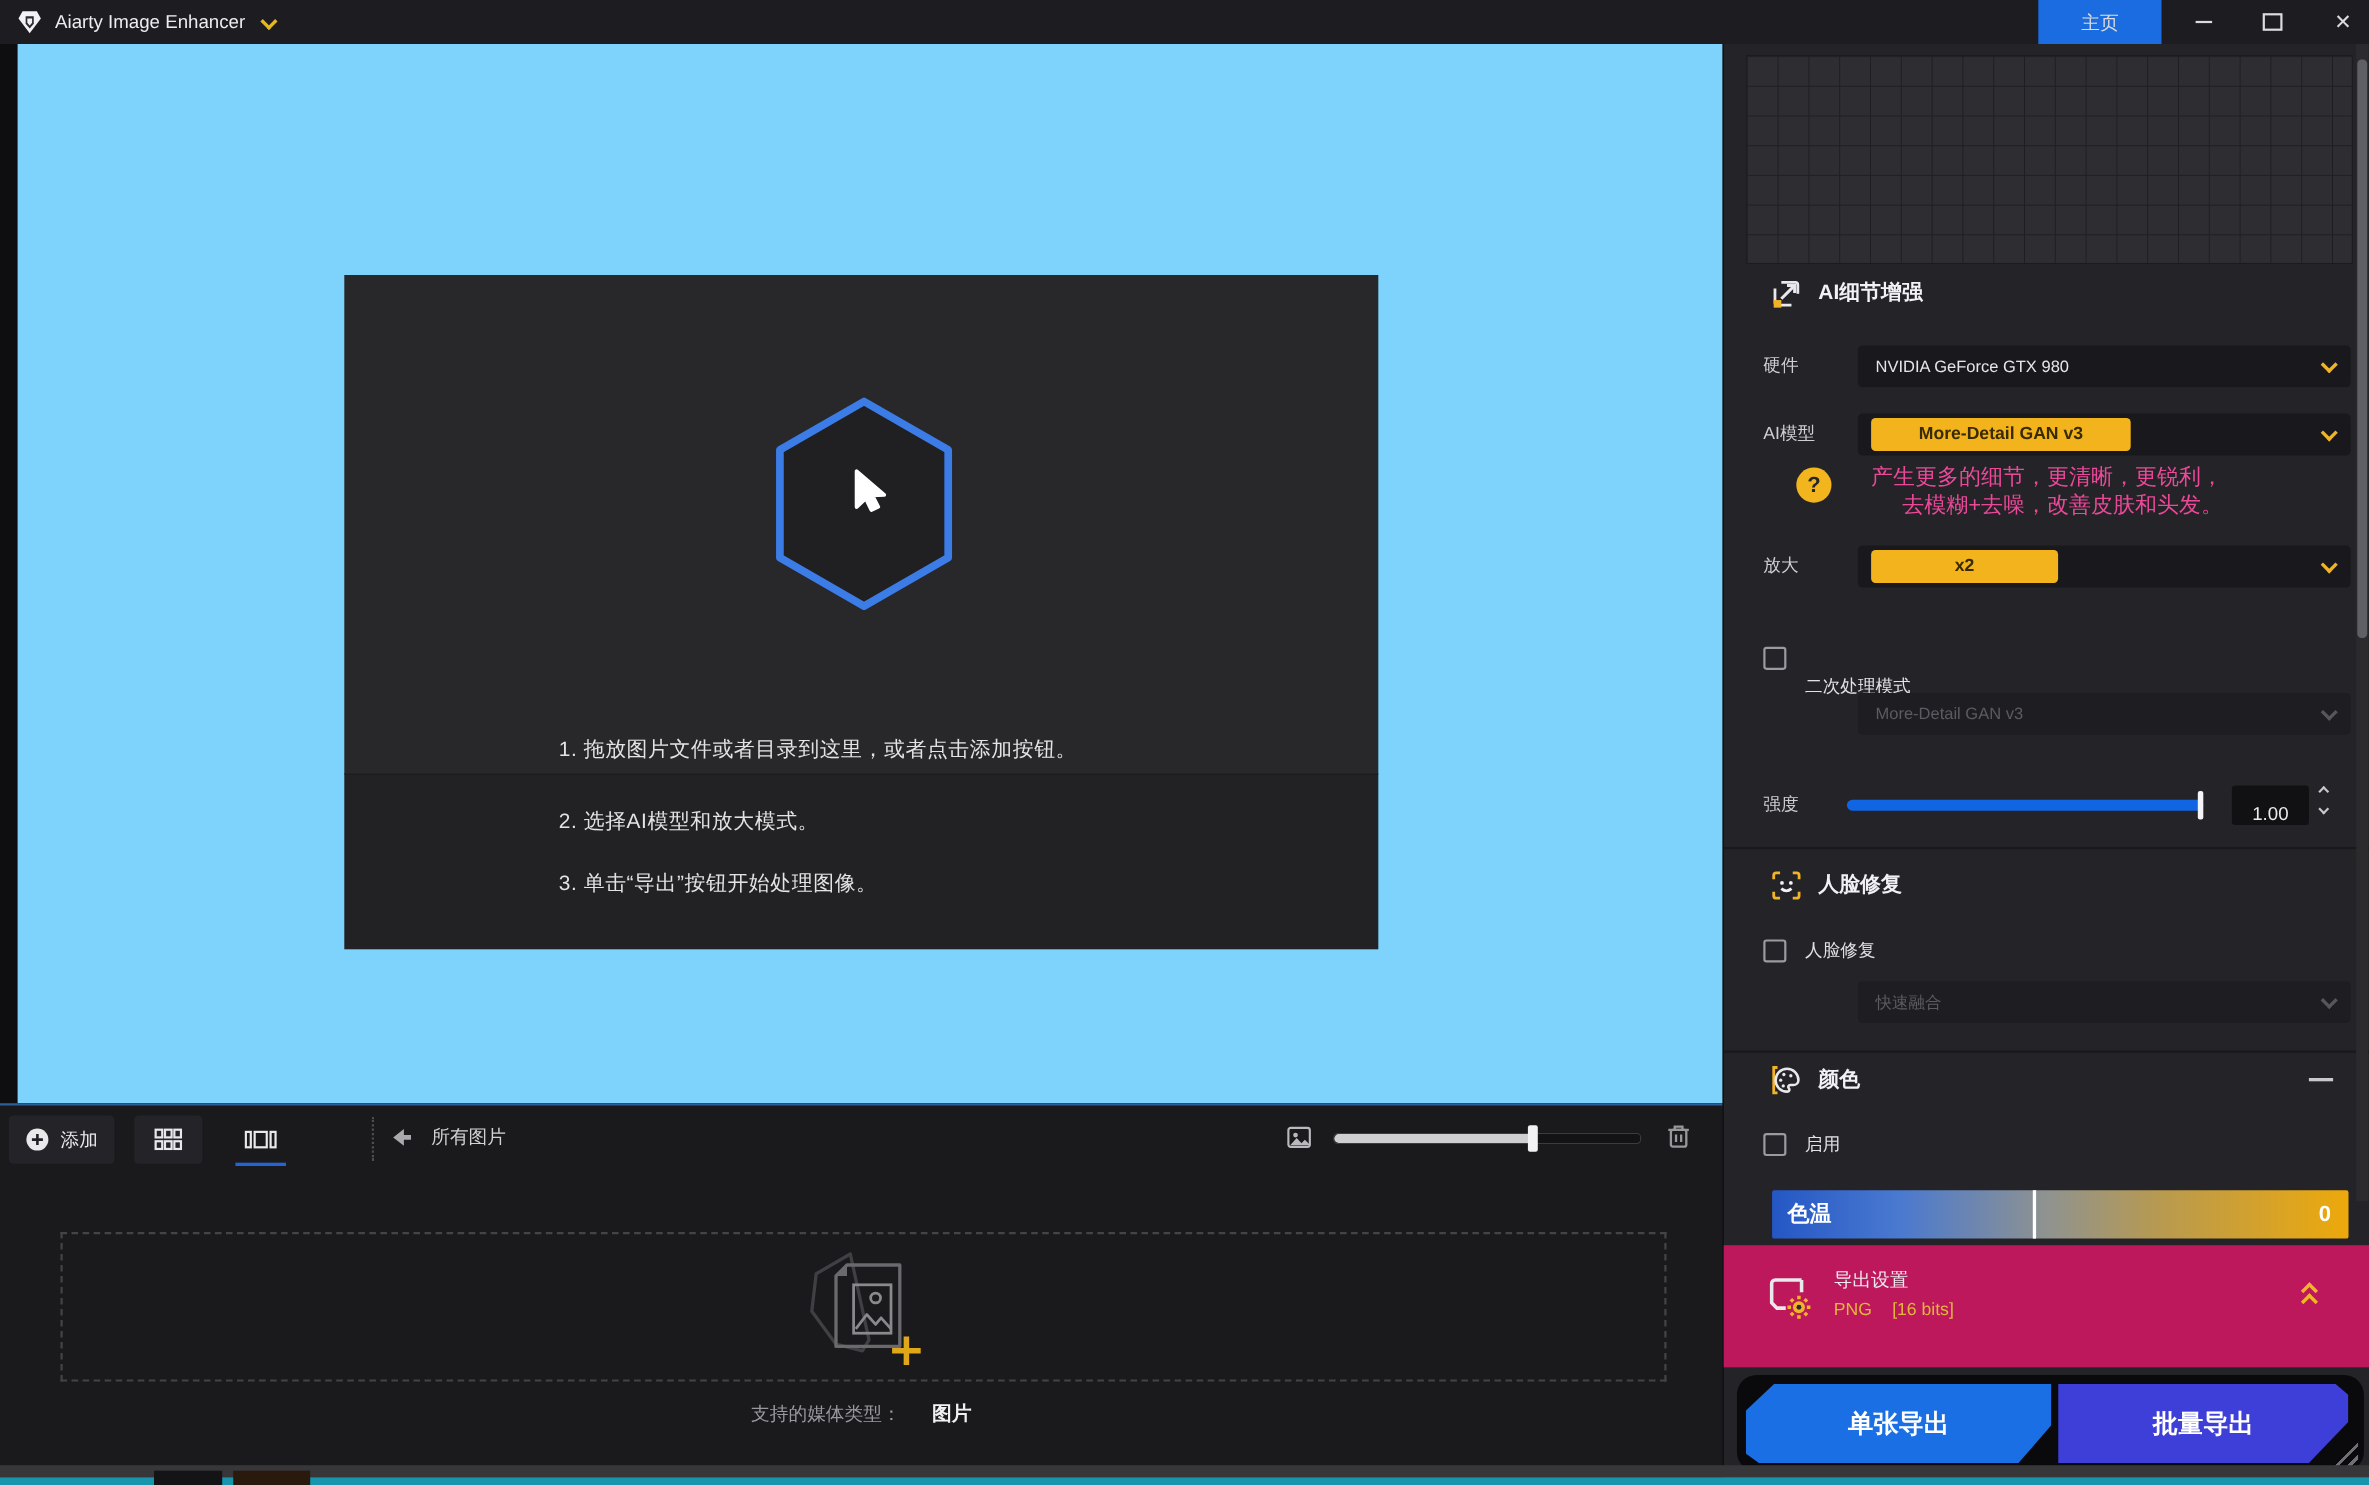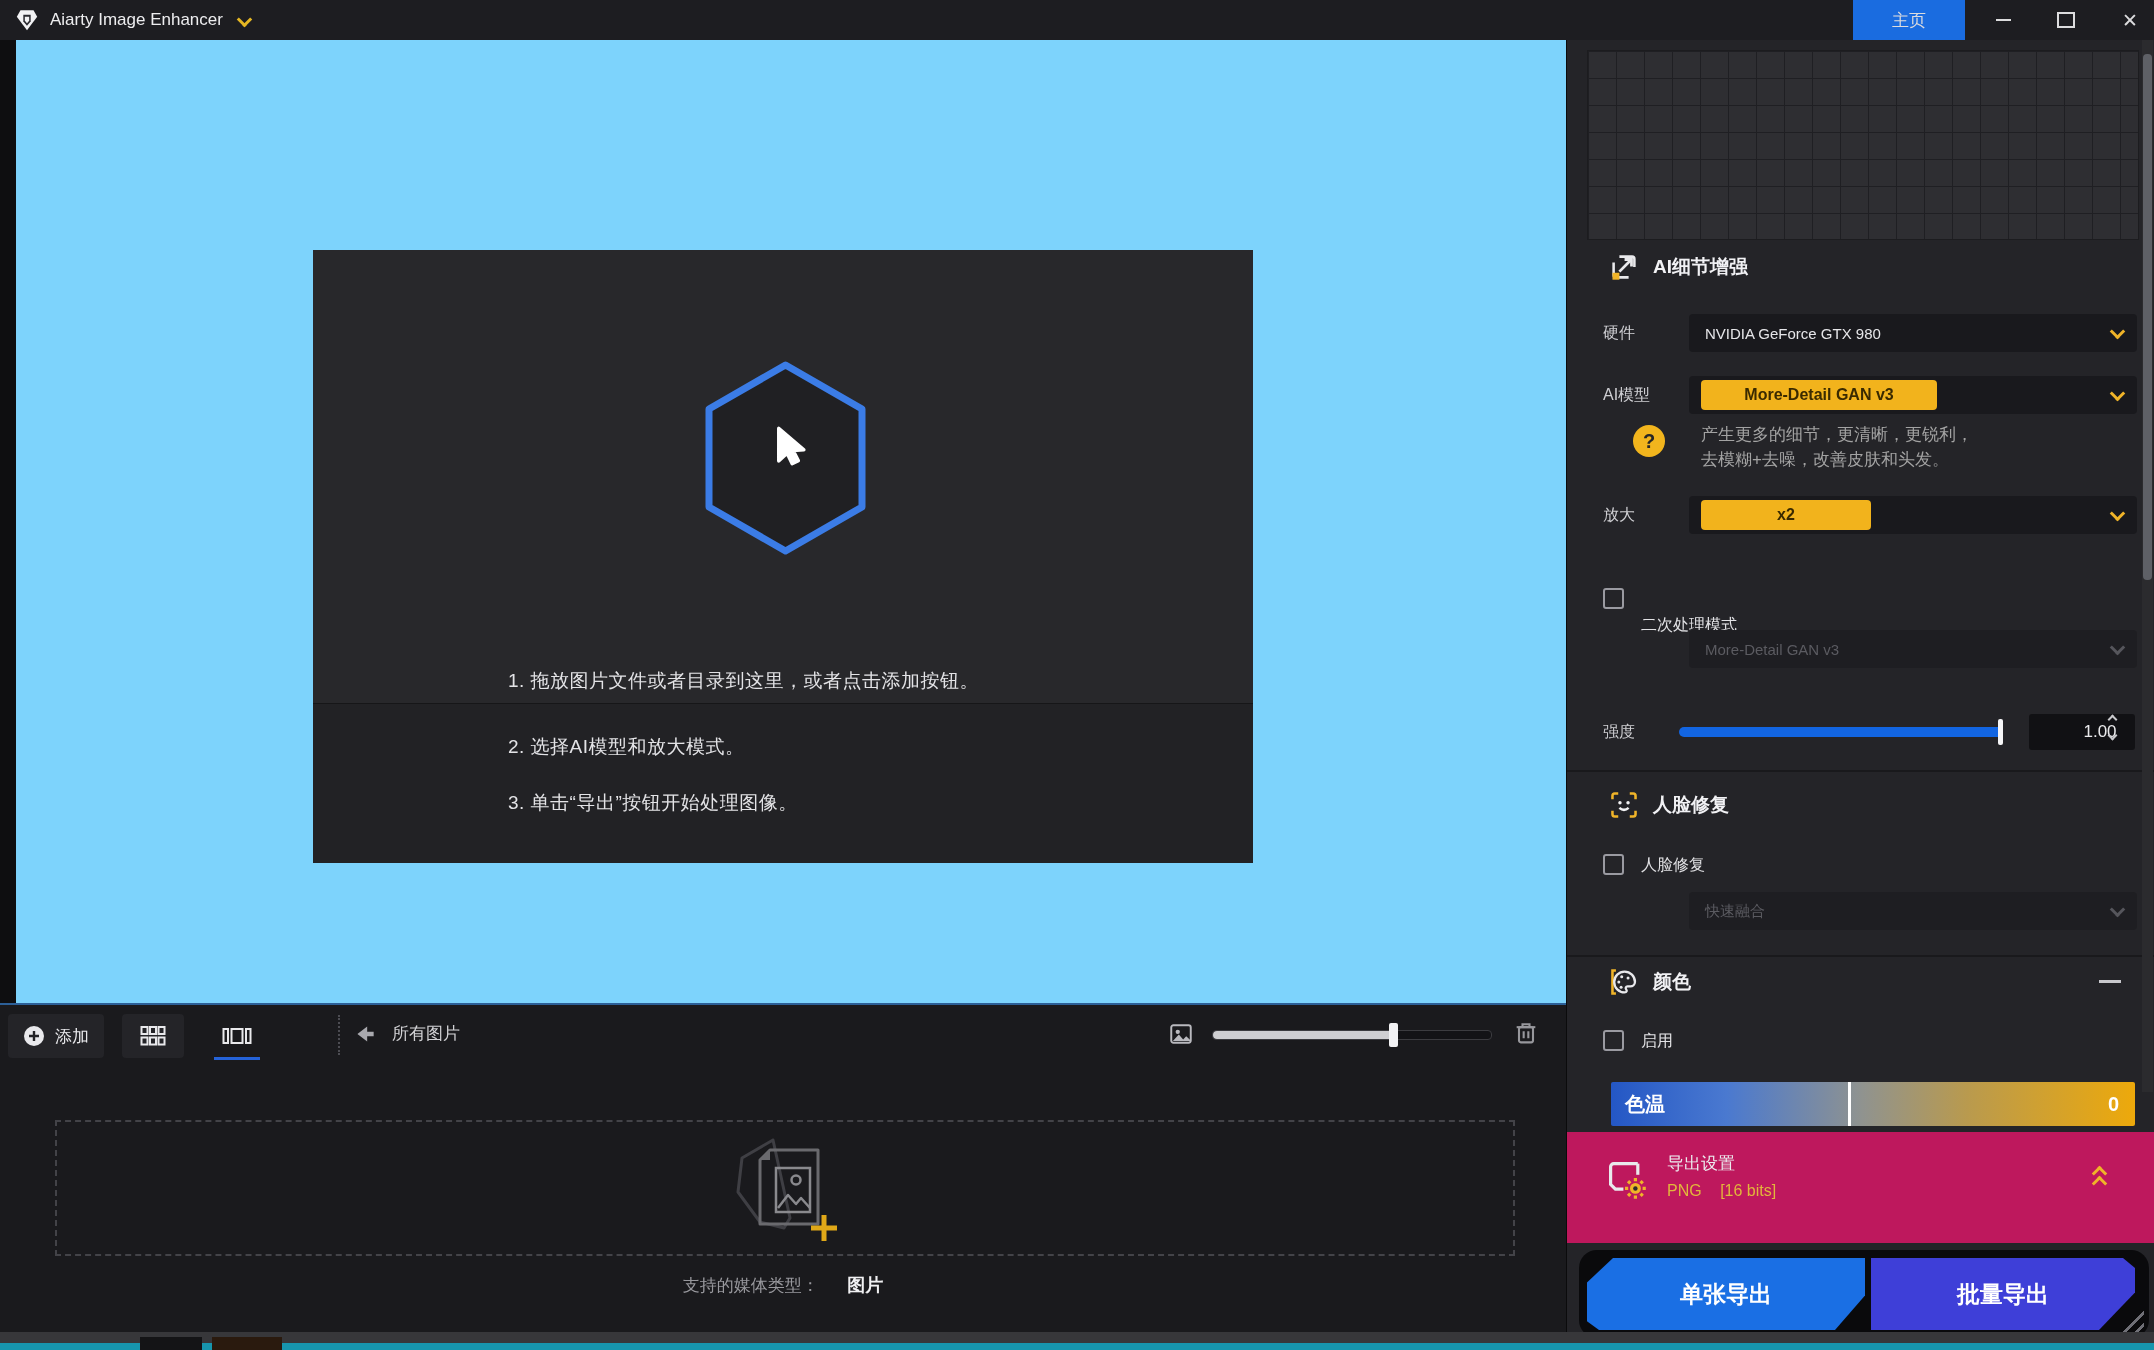--- a/index.html
+++ b/index.html
@@ -1,20 +1,20 @@
 <!DOCTYPE html>
 <html><head>
 <meta charset="utf-8">
 <style>
   html,body{margin:0;padding:0;background:#000;}
   .app{position:relative;width:2154px;height:1350px;overflow:hidden;
        background:#151517;font-family:"Liberation Sans",sans-serif;
        -webkit-font-smoothing:antialiased;}
   .abs{position:absolute;}
-  .flexc{display:flex;align-items:center;padding-left:36px;}
+  .flexc{display:flex;align-items:flex-end;}
   
   .titlebar{position:absolute;left:0;top:0;width:2154px;height:40px;background:#1d1d21;z-index:40;}
   .win-btn{position:absolute;top:0;height:40px;display:flex;align-items:center;justify-content:center;color:#dcdcde;}
   
   .chev{position:relative;width:16px;height:16px;display:inline-block;}
   .chev::before{content:"";position:absolute;left:3px;top:1px;width:8px;height:8px;
     border-right:3px solid currentColor;border-bottom:3px solid currentColor;transform:rotate(45deg);}
   .chev.up::before{transform:rotate(-135deg);top:6px;}
   .chev.sm{width:10px;height:10px;}
   .chev.sm::before{left:2px;top:0px;width:5px;height:5px;border-width:2px;}
@@ -208,21 +208,21 @@
     <span class="row-label" style="top:355px;">AI模型</span>
     <div class="dd" style="top:336px;padding:0;">
       <span class="pill" style="margin-left:12px;width:236px;">More-Detail GAN  v3</span>
       <span class="chev dd-chev"></span>
     </div>
 
     <div class="abs" style="left:66px;top:385px;width:32px;height:32px;border-radius:50%;background:#f2b51d;
                 display:flex;align-items:center;justify-content:center;font-weight:bold;font-size:20px;color:#262626;">
       <span>?</span>
     </div>
-    <div class="abs" style="left:134px;top:382px;font-size:17px;color:#a3a3a3;line-height:25px;">
+    <div class="abs" style="left:134px;top:382px;font-size:20px;color:#ec4899;line-height:25px;text-align:right;">
       <div>产生更多的细节，更清晰，更锐利，</div>
       <div>去模糊+去噪，改善皮肤和头发。</div>
     </div>
 
     <span class="row-label" style="top:475px;">放大</span>
     <div class="dd" style="top:456px;padding:0;">
       <span class="pill" style="margin-left:12px;width:170px;">x2</span>
       <span class="chev dd-chev"></span>
     </div>
 

